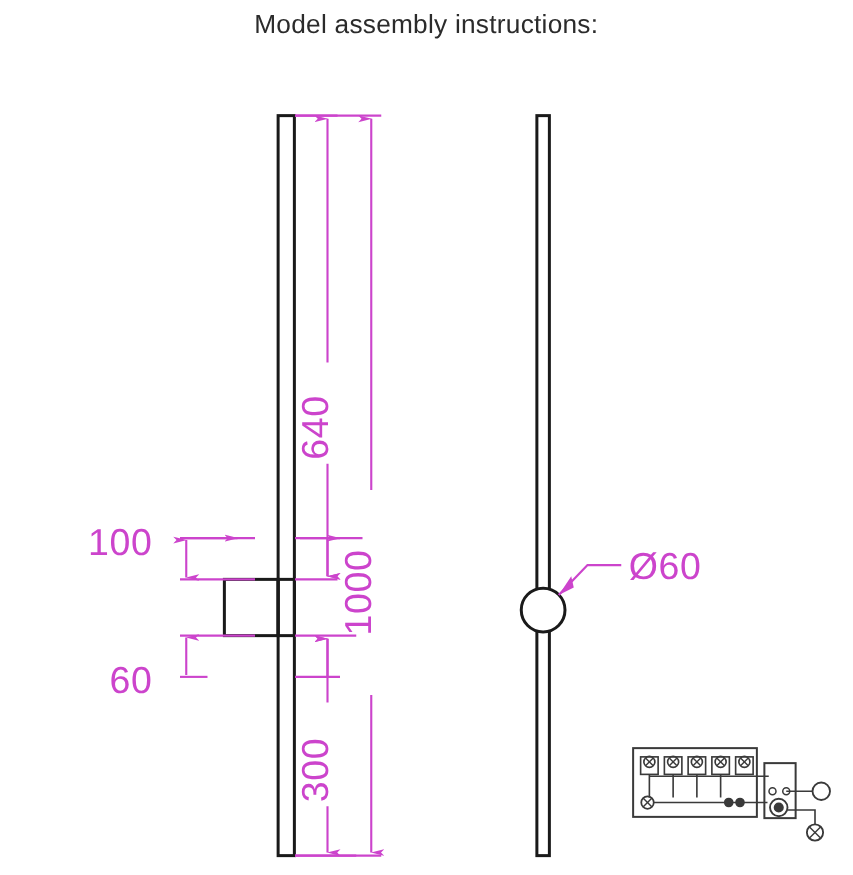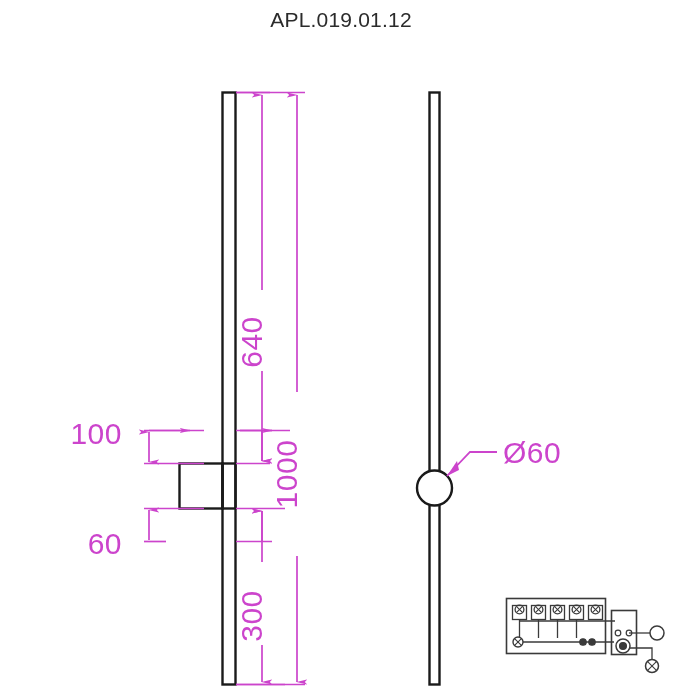--- a/index.html
+++ b/index.html
@@ -52,21 +52,21 @@
     fill: #cc44cc;
     letter-spacing: 0.5px;
   }
 </style>
 </head>
 <body>
 
 <div id="sheet">
 
   <div id="title-block">
-    <span class="tl">APL.019.01.12</span>
+    <span class="tl">Model assembly instructions:</span>
   </div>
 
   <svg id="drawing" viewBox="0 0 682 700">
     <defs>
       <marker id="arrUp" markerWidth="9" markerHeight="11" refX="4.5" refY="0.6" orient="auto" markerUnits="userSpaceOnUse">
         <path d="M4.5,0 L7.2,11 L4.5,8.4 L1.8,11 Z" fill="#cc44cc"></path>
       </marker>
       <marker id="arrDown" markerWidth="9" markerHeight="11" refX="4.5" refY="10.4" orient="auto" markerUnits="userSpaceOnUse">
         <path d="M4.5,11 L1.8,0 L4.5,2.6 L7.2,0 Z" fill="#cc44cc"></path>
       </marker>

